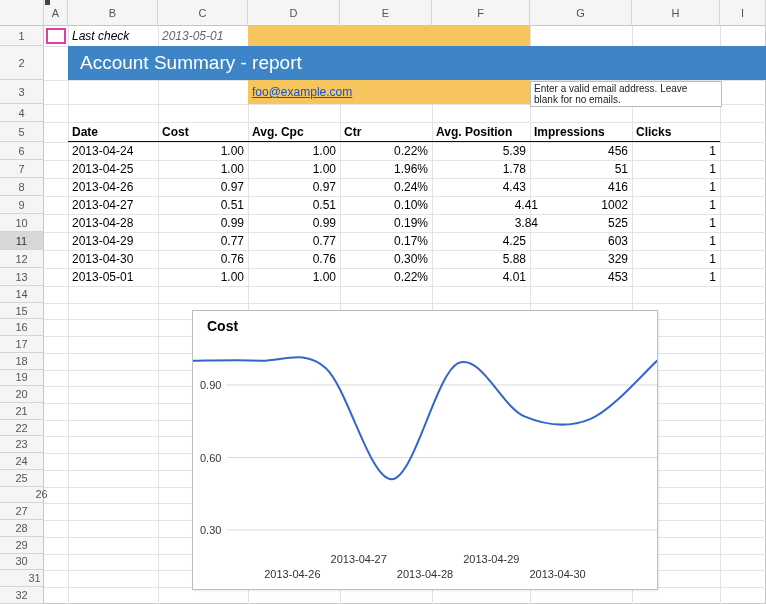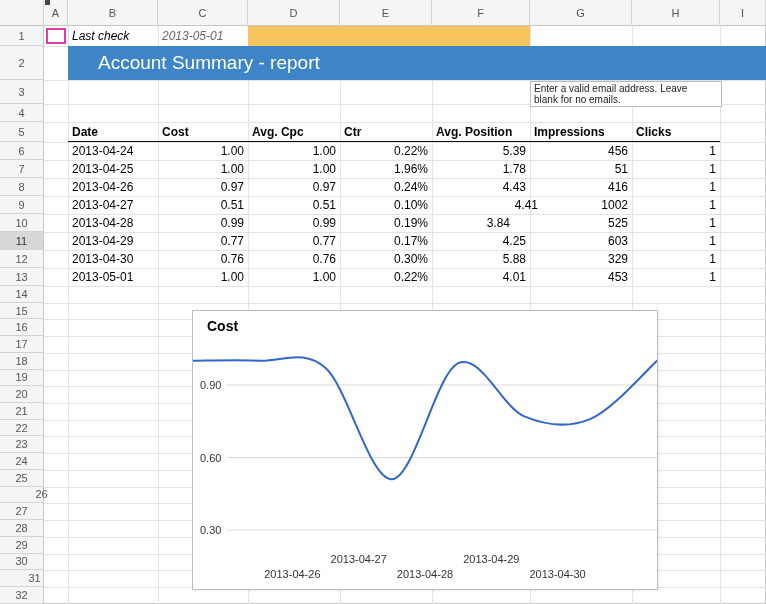--- a/index.html
+++ b/index.html
@@ -30,21 +30,21 @@
   .cell.th{font-weight:bold;border-bottom:1px solid #111;}
   .cell.italic{font-style:italic;}
   .cell.muted{color:#666;}
 
   
   #hl-row1,#hl-row3{position:absolute;z-index:2;display:flex;align-items:center;padding:0 4px;}
   #email-link{font-size:12px;text-decoration:underline;cursor:pointer;}
 
   
   #banner{position:absolute;z-index:2;display:flex;align-items:center;
-    padding-left:30px;color:#fff;font-size:19px;}
+    padding-left:12px;color:#fff;font-size:19px;}
 
   
   #email-note{position:absolute;z-index:3;width:192px;background:#fff;
     border:1px solid #bbb;font-size:10px;line-height:11px;color:#222;
     padding:1px 22px 1px 3px;}
 
   
   #a1-cursor{position:absolute;z-index:3;border:2px solid #e23ba6;}
 
   
@@ -150,20 +150,23 @@
   <div id="col-a-flag"></div>
 
   <div class="cell italic" id="last-check-label" style="left: 68px; top: 26px; width: 90px; height: 20px;">Last check</div>
   <div class="cell italic muted" id="last-check-value" style="left: 158px; top: 26px; width: 90px; height: 20px;">2013-05-01</div>
   <div id="hl-row1" style="left: 248px; top: 26px; width: 282px; height: 20px; background: rgb(246, 197, 94);"></div>
 
   <div id="banner" style="left: 68px; top: 46px; width: 698px; height: 34px; background: rgb(61, 133, 198);">
     <span>Account Summary - report</span>
   </div>
 
+  <div id="hl-row3" style="left: 248px; top: 80px; width: 282px; height: 24px; background: rgb(246, 197, 94);">
+    <a id="email-link" href="#" style="color: rgb(17, 85, 204);">foo@example.com</a>
+  </div>
   <div id="email-note" style="left: 530px; top: 81px;">Enter a valid email address. Leave blank for no emails.</div>
 
   <div id="table-layer">
       <div class="cell th" style="left: 68px; top: 122px; width: 90px; height: 20px;">Date</div>
       <div class="cell th" style="left: 158px; top: 122px; width: 90px; height: 20px;">Cost</div>
       <div class="cell th" style="left: 248px; top: 122px; width: 92px; height: 20px;">Avg. Cpc</div>
       <div class="cell th" style="left: 340px; top: 122px; width: 92px; height: 20px;">Ctr</div>
       <div class="cell th" style="left: 432px; top: 122px; width: 98px; height: 20px;">Avg. Position</div>
       <div class="cell th" style="left: 530px; top: 122px; width: 102px; height: 20px;">Impressions</div>
       <div class="cell th" style="left: 632px; top: 122px; width: 88px; height: 20px;">Clicks</div>
@@ -192,21 +195,21 @@
       <div class="cell num" style="left: 158px; top: 196px; width: 90px; height: 18px;">0.51</div>
       <div class="cell num" style="left: 248px; top: 196px; width: 92px; height: 18px;">0.51</div>
       <div class="cell num" style="left: 340px; top: 196px; width: 92px; height: 18px;">0.10%</div>
       <div class="cell num" style="left: 444px; top: 196px; width: 98px; height: 18px; text-align: right;">4.41</div>
       <div class="cell num" style="left: 530px; top: 196px; width: 102px; height: 18px;">1002</div>
       <div class="cell num" style="left: 632px; top: 196px; width: 88px; height: 18px;">1</div>
       <div class="cell" style="left: 68px; top: 214px; width: 90px; height: 18px;">2013-04-28</div>
       <div class="cell num" style="left: 158px; top: 214px; width: 90px; height: 18px;">0.99</div>
       <div class="cell num" style="left: 248px; top: 214px; width: 92px; height: 18px;">0.99</div>
       <div class="cell num" style="left: 340px; top: 214px; width: 92px; height: 18px;">0.19%</div>
-      <div class="cell num" style="left: 416px; top: 214px; width: 98px; height: 18px;">3.84</div>
+      <div class="cell num" style="left: 444px; top: 214px; width: 98px; height: 18px;">3.84</div>
       <div class="cell num" style="left: 530px; top: 214px; width: 102px; height: 18px;">525</div>
       <div class="cell num" style="left: 632px; top: 214px; width: 88px; height: 18px;">1</div>
       <div class="cell" style="left: 68px; top: 232px; width: 90px; height: 18px;">2013-04-29</div>
       <div class="cell num" style="left: 158px; top: 232px; width: 90px; height: 18px;">0.77</div>
       <div class="cell num" style="left: 248px; top: 232px; width: 92px; height: 18px;">0.77</div>
       <div class="cell num" style="left: 340px; top: 232px; width: 92px; height: 18px;">0.17%</div>
       <div class="cell num" style="left: 432px; top: 232px; width: 98px; height: 18px;">4.25</div>
       <div class="cell num" style="left: 530px; top: 232px; width: 102px; height: 18px;">603</div>
       <div class="cell num" style="left: 632px; top: 232px; width: 88px; height: 18px;">1</div>
       <div class="cell" style="left: 68px; top: 250px; width: 90px; height: 18px;">2013-04-30</div>

